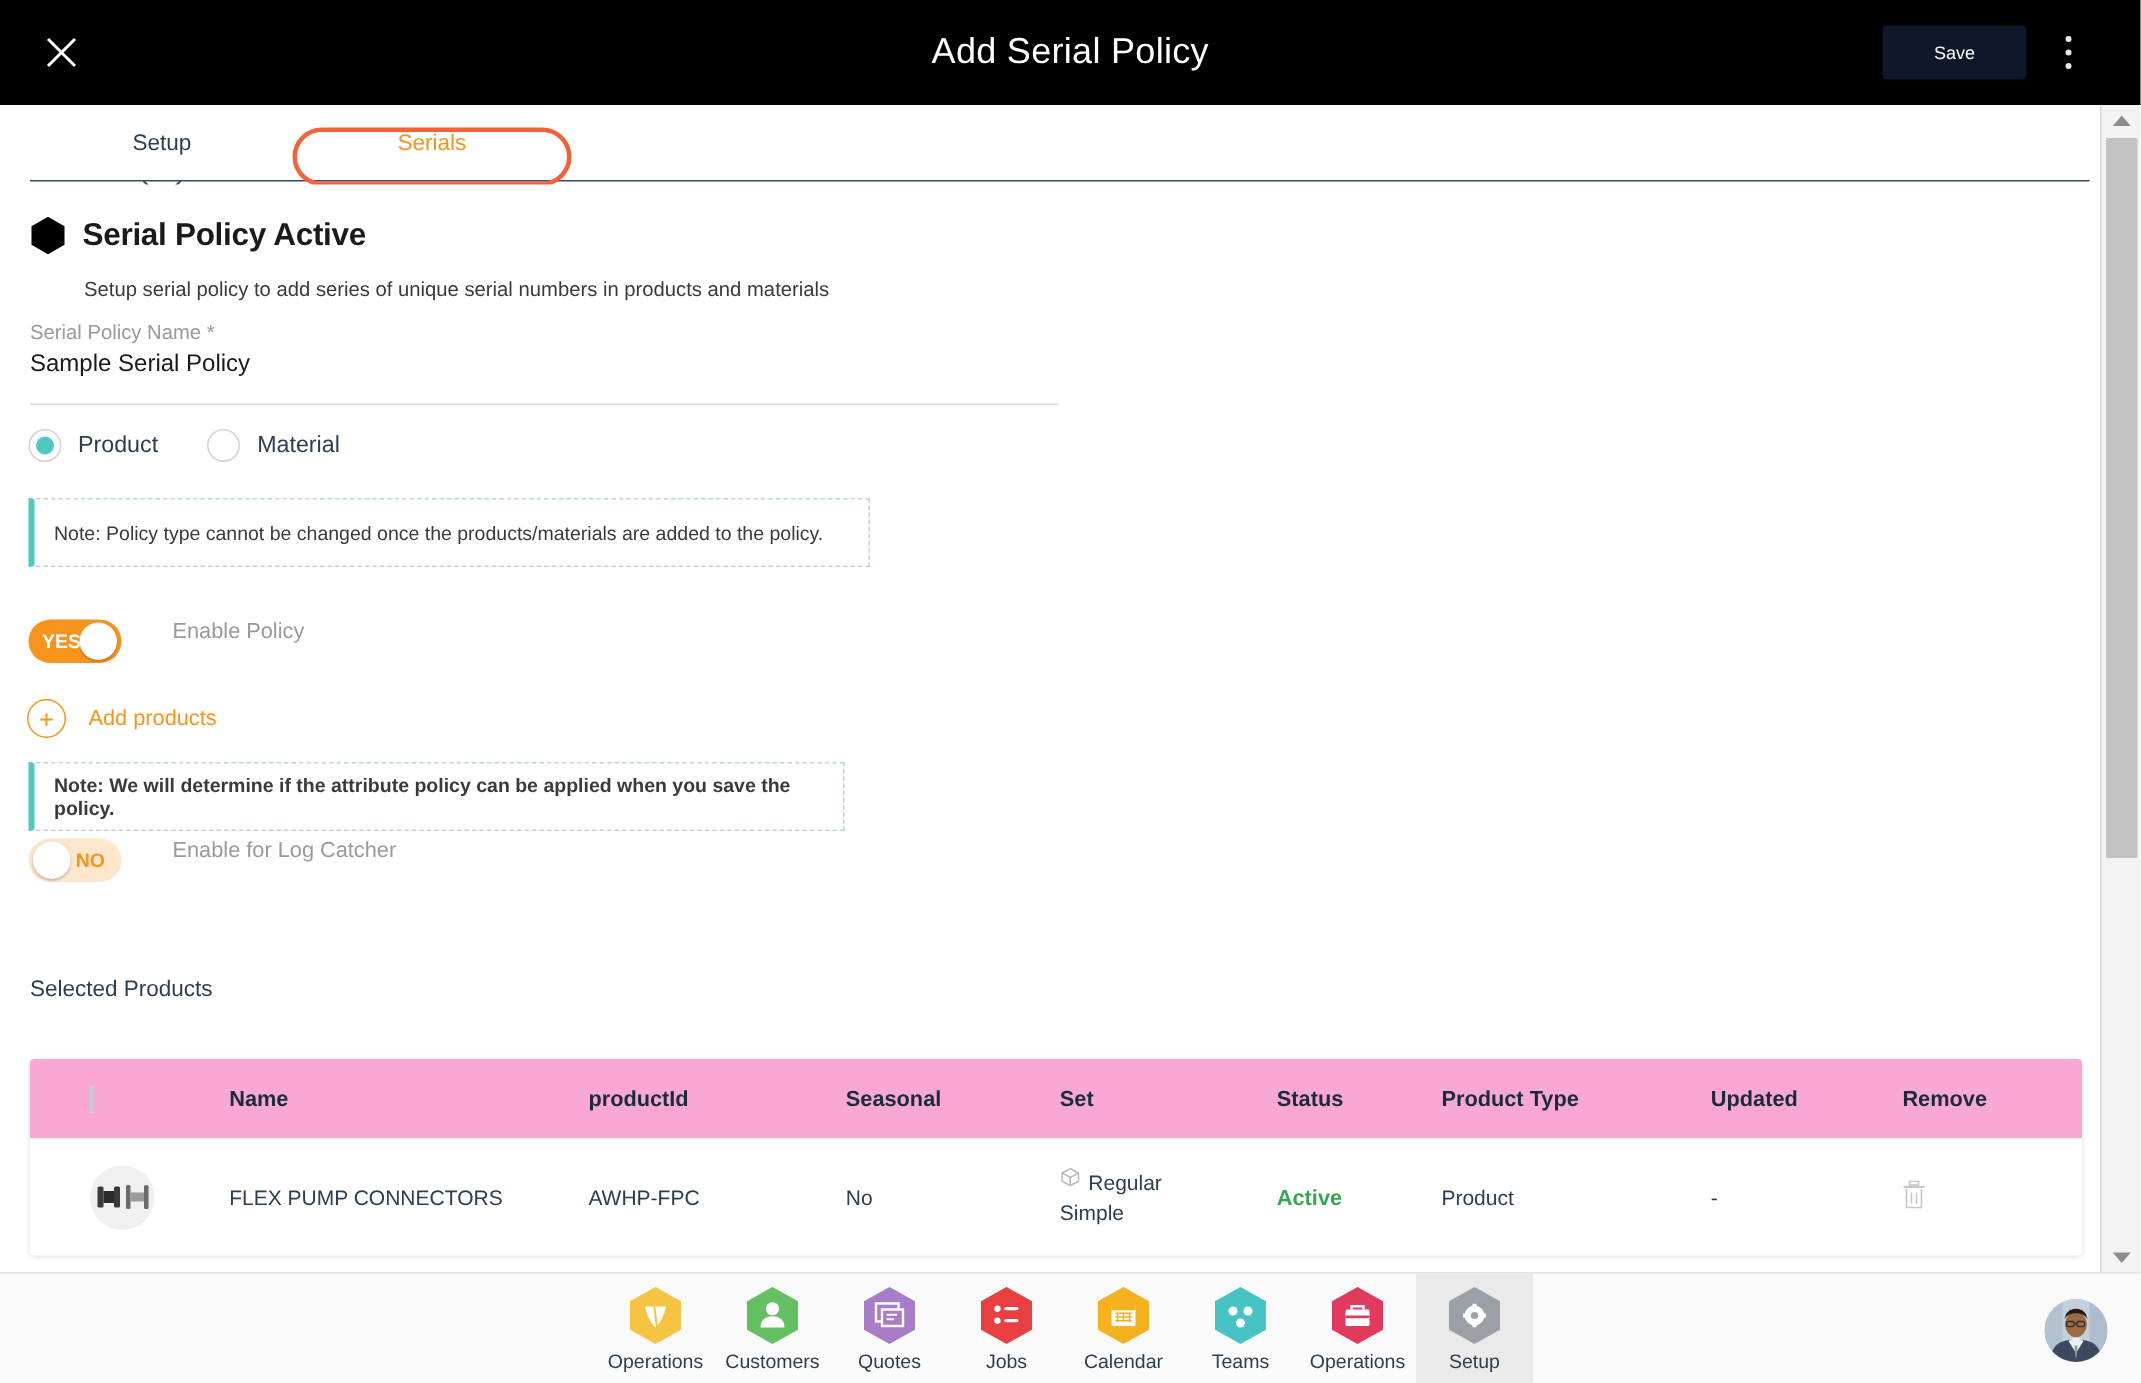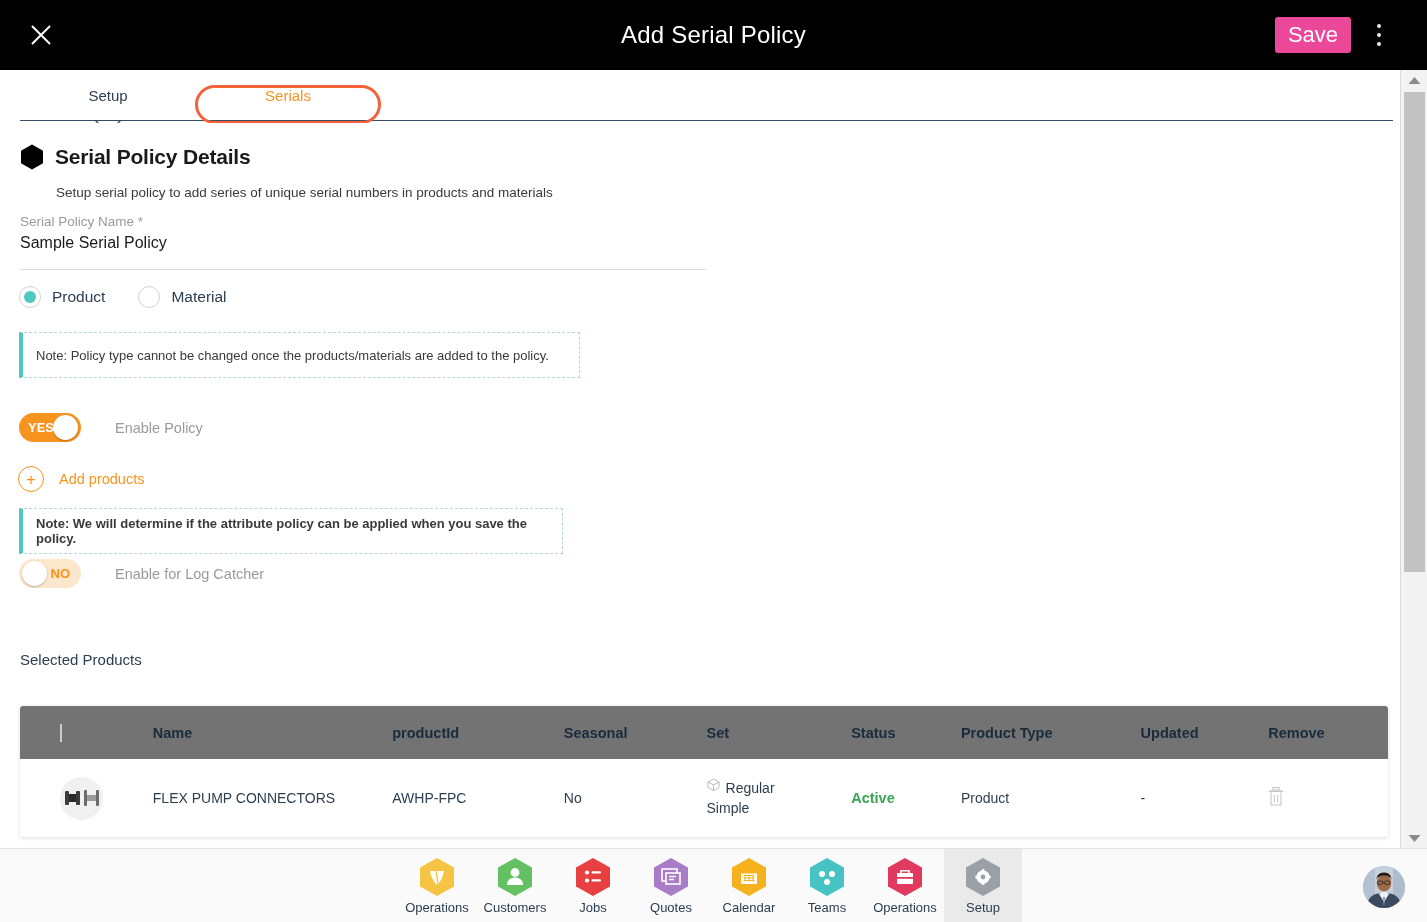--- a/index.html
+++ b/index.html
@@ -27,23 +27,23 @@
   #app-title {
     position: absolute; left: 0; top: 0;
     width: 1427px; height: 70px;
     display: flex; align-items: center; justify-content: center;
     color: #ffffff; font-size: 24px; font-weight: 400;
     letter-spacing: 0.2px;
     pointer-events: none;
   }
   #save-btn {
     position: absolute; right: 76px; top: 17px;
-    width: 76px; height: 36px;
-    background: #ec4899;
-    color: #ffffff; font-size: 22px;
+    width: 96px; height: 36px;
+    background: #0f172a;
+    color: #ffffff; font-size: 12px;
     border: none; border-radius: 3px;
     display: flex; align-items: center; justify-content: center;
     cursor: pointer;
     font-family: "Liberation Sans", sans-serif;
   }
   #kebab-btn {
     position: absolute; right: 36px; top: 22px;
     width: 24px; height: 26px;
     display: flex; flex-direction: column; align-items: center;
     justify-content: space-between; padding: 2px 0;
@@ -133,21 +133,21 @@
     border-left: 4px solid #4ec9c0;
     background: #ffffff;
     display: flex; align-items: center;
     padding-left: 13px;
     font-size: 13px; color: #3a3a3a;
   }
   #note1 { left: 19px; top: 209px; width: 561px; height: 46px; }
   #note2 { left: 19px; top: 385px; width: 544px; height: 46px; font-weight: bold; }
 
   
-  .toggle-row { position: absolute; display: flex; align-items: center; }
+  .toggle-row { position: absolute; display: flex; align-items: flex-start; }
   #toggle-policy-row { left: 19px; top: 290px; }
   #toggle-log-row { left: 19px; top: 436px; }
   .toggle {
     position: relative; width: 62px; height: 29px;
     border-radius: 15px; cursor: pointer;
     display: flex; align-items: center;
   }
   .toggle.on { background: #f7941e; justify-content: flex-start; }
   .toggle.off { background: #fce6cc; justify-content: flex-end; }
   .toggle .knob {
@@ -184,21 +184,21 @@
   #table {
     position: absolute; left: 20px; top: 583px;
     width: 1368px;
     background: #ffffff;
     border-radius: 3px;
     box-shadow: 0 1px 4px rgba(0,0,0,.13);
     overflow: hidden;
   }
   #thead {
     display: flex; align-items: center;
-    height: 53px; background: #737373;
+    height: 53px; background: #f9a8d4;
   }
   #thead .th {
     font-size: 14.5px; font-weight: bold; color: #1a2b3c;
   }
   #tbody-row { display: flex; align-items: center; height: 78px; background: #ffffff; }
   .td { font-size: 14px; color: #2c3e50; }
 
   .c-check  { width: 133px; padding-left: 40px; }
   .c-name   { width: 240px; }
   .c-pid    { width: 172px; }
@@ -302,21 +302,21 @@
   </div>
 </div>
 <div id="serials-highlight"></div>
 
 <div id="content">
 
   <div id="section-head">
     <svg id="hex-icon" viewBox="0 0 24 26">
       <polygon points="12,0.5 23,6.8 23,19.2 12,25.5 1,19.2 1,6.8" fill="#000000"></polygon>
     </svg>
-    <span id="section-title">Serial Policy Details</span>
+    <span id="section-title">Serial Policy Active</span>
   </div>
   <div id="section-sub">Setup serial policy to add series of unique serial numbers in products and materials</div>
 
   <div id="field-label">Serial Policy Name *</div>
   <div id="field-value">Sample Serial Policy</div>
   <div id="field-rule"></div>
 
   <div id="radio-row">
     <div class="radio-item" id="radio-product">
       <span class="radio-outer">
@@ -449,37 +449,37 @@
       <svg class="hexicon" viewBox="0 0 38 40">
         <polygon points="19,1 36,10.5 36,29.5 19,39 2,29.5 2,10.5" fill="#63c163"></polygon>
         <circle cx="19" cy="15.5" r="4.4" fill="#ffffff"></circle>
         <path d="M11,28 C11,22.5 15,20.5 19,20.5 C23,20.5 27,22.5 27,28 Z" fill="#ffffff"></path>
       </svg>
       <span class="nav-label">Customers</span>
     </div>
 
     <div class="nav-item">
       <svg class="hexicon" viewBox="0 0 38 40">
+        <polygon points="19,1 36,10.5 36,29.5 19,39 2,29.5 2,10.5" fill="#a97cc8"></polygon>
+        <rect x="10" y="12" width="15" height="12" fill="none" stroke="#ffffff" stroke-width="1.6"></rect>
+        <rect x="14" y="16" width="14" height="11" fill="#a97cc8" stroke="#ffffff" stroke-width="1.6"></rect>
+        <path d="M17,19.5 h7 M17,22.5 h5" stroke="#ffffff" stroke-width="1.3"></path>
+      </svg>
+      <span class="nav-label">Quotes</span>
+    </div>
+
+    <div class="nav-item">
+      <svg class="hexicon" viewBox="0 0 38 40">
         <polygon points="19,1 36,10.5 36,29.5 19,39 2,29.5 2,10.5" fill="#e84040"></polygon>
         <circle cx="13" cy="15.5" r="2.1" fill="#ffffff"></circle>
         <circle cx="13" cy="23.5" r="2.1" fill="#ffffff"></circle>
         <rect x="17.5" y="14.3" width="9.5" height="2.2" rx="1.1" fill="#ffffff"></rect>
         <rect x="17.5" y="22.3" width="9.5" height="2.2" rx="1.1" fill="#ffffff"></rect>
       </svg>
       <span class="nav-label">Jobs</span>
-    </div>
-
-    <div class="nav-item">
-      <svg class="hexicon" viewBox="0 0 38 40">
-        <polygon points="19,1 36,10.5 36,29.5 19,39 2,29.5 2,10.5" fill="#a97cc8"></polygon>
-        <rect x="10" y="12" width="15" height="12" fill="none" stroke="#ffffff" stroke-width="1.6"></rect>
-        <rect x="14" y="16" width="14" height="11" fill="#a97cc8" stroke="#ffffff" stroke-width="1.6"></rect>
-        <path d="M17,19.5 h7 M17,22.5 h5" stroke="#ffffff" stroke-width="1.3"></path>
-      </svg>
-      <span class="nav-label">Quotes</span>
     </div>
 
     <div class="nav-item">
       <svg class="hexicon" viewBox="0 0 38 40">
         <polygon points="19,1 36,10.5 36,29.5 19,39 2,29.5 2,10.5" fill="#f5b21e"></polygon>
         <rect x="11" y="13" width="16" height="14" rx="1" fill="#ffffff"></rect>
         <rect x="11" y="13" width="16" height="3.5" fill="#f5b21e"></rect>
         <path d="M13.5,18.5 h11 M13.5,21 h11 M13.5,23.5 h11" stroke="#f5b21e" stroke-width="1"></path>
         <path d="M15,18.5 v6 M19,18.5 v6 M23,18.5 v6" stroke="#f5b21e" stroke-width="1"></path>
       </svg>

